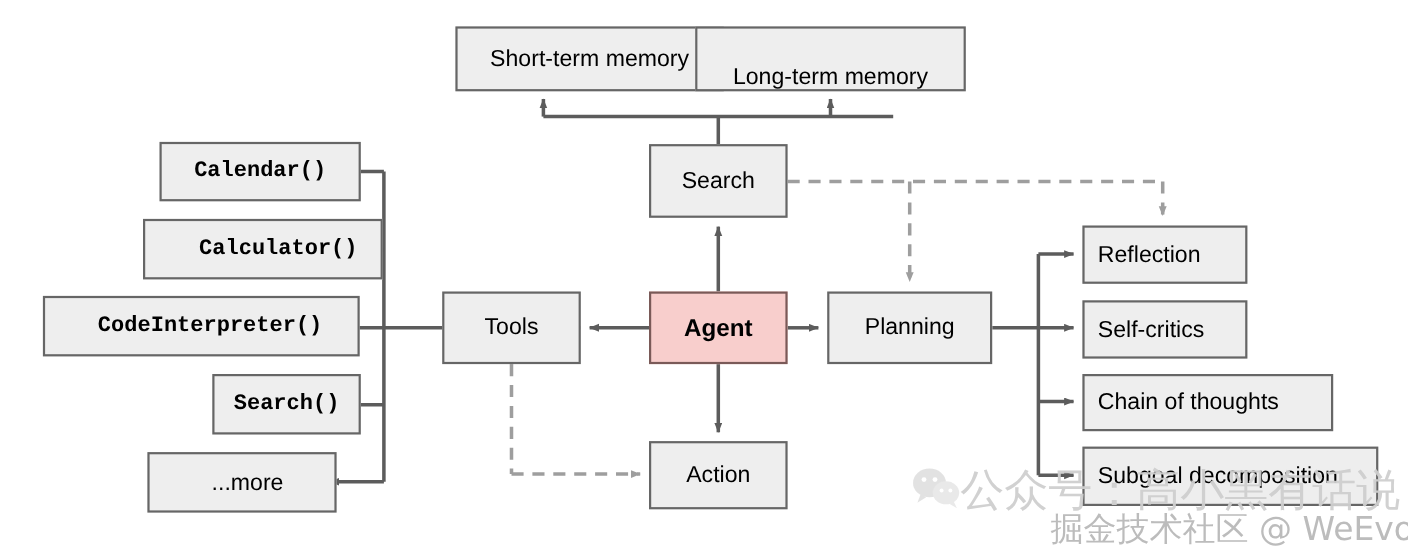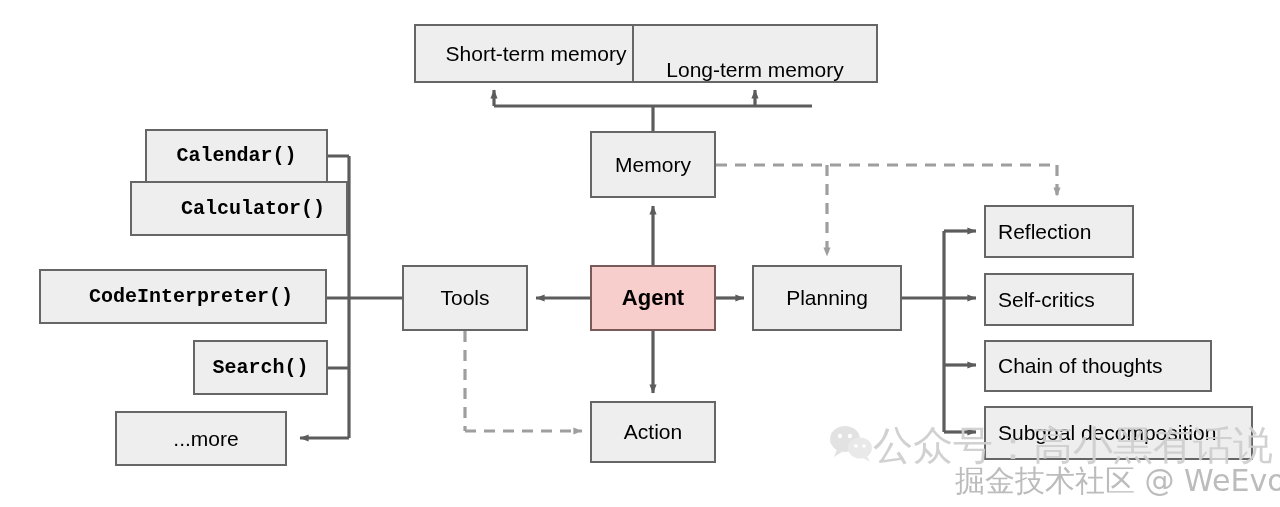--- a/index.html
+++ b/index.html
@@ -151,48 +151,48 @@
   </svg>
 
   <div class="node" style="left:373px; top:24px; width:244px; height:59px;margin-left:41px;">
     <span>Short-term memory</span>
   </div>
   <div class="node" style="left:632px; top:24px; width:246px; height:59px;align-items:flex-end;">
     <span>Long-term memory</span>
   </div>
 
   <div class="node" style="left:590px; top:131px; width:126px; height:67px;">
-    <span>Memory</span>
+    <span>Search</span>
   </div>
   <div class="node agent" style="left:590px; top:265px; width:126px; height:66px;">
     <span>Agent</span>
   </div>
   <div class="node" style="left:590px; top:401px; width:126px; height:62px;">
     <span>Action</span>
   </div>
   <div class="node" style="left:402px; top:265px; width:126px; height:66px;">
     <span>Tools</span>
   </div>
   <div class="node" style="left:752px; top:265px; width:150px; height:66px;">
     <span>Planning</span>
   </div>
 
   <div class="node mono" style="left:110px; top:129px; width:183px; height:54px;">
     <span>Calendar()</span>
   </div>
-  <div class="node mono" style="left:95px; top:181px; width:218px; height:55px;padding-left:28px;">
+  <div class="node mono" style="left:95px; top:199px; width:218px; height:55px;padding-left:28px;">
     <span>Calculator()</span>
   </div>
   <div class="node mono" style="left:4px; top:269px; width:288px; height:55px;padding-left:16px;">
     <span>CodeInterpreter()</span>
   </div>
   <div class="node mono" style="left:158px; top:340px; width:135px; height:55px;">
     <span>Search()</span>
   </div>
-  <div class="node" style="left:115px; top:411px; width:172px; height:55px;padding-left:10px;">
+  <div class="node" style="left:134px; top:411px; width:172px; height:55px;padding-left:10px;">
     <span>...more</span>
   </div>
 
   <div class="node left-text" style="left:984px; top:205px; width:150px; height:53px;">
     <span>Reflection</span>
   </div>
   <div class="node left-text" style="left:984px; top:273px; width:150px; height:53px;">
     <span>Self-critics</span>
   </div>
   <div class="node left-text" style="left:984px; top:340px; width:228px; height:52px;">

